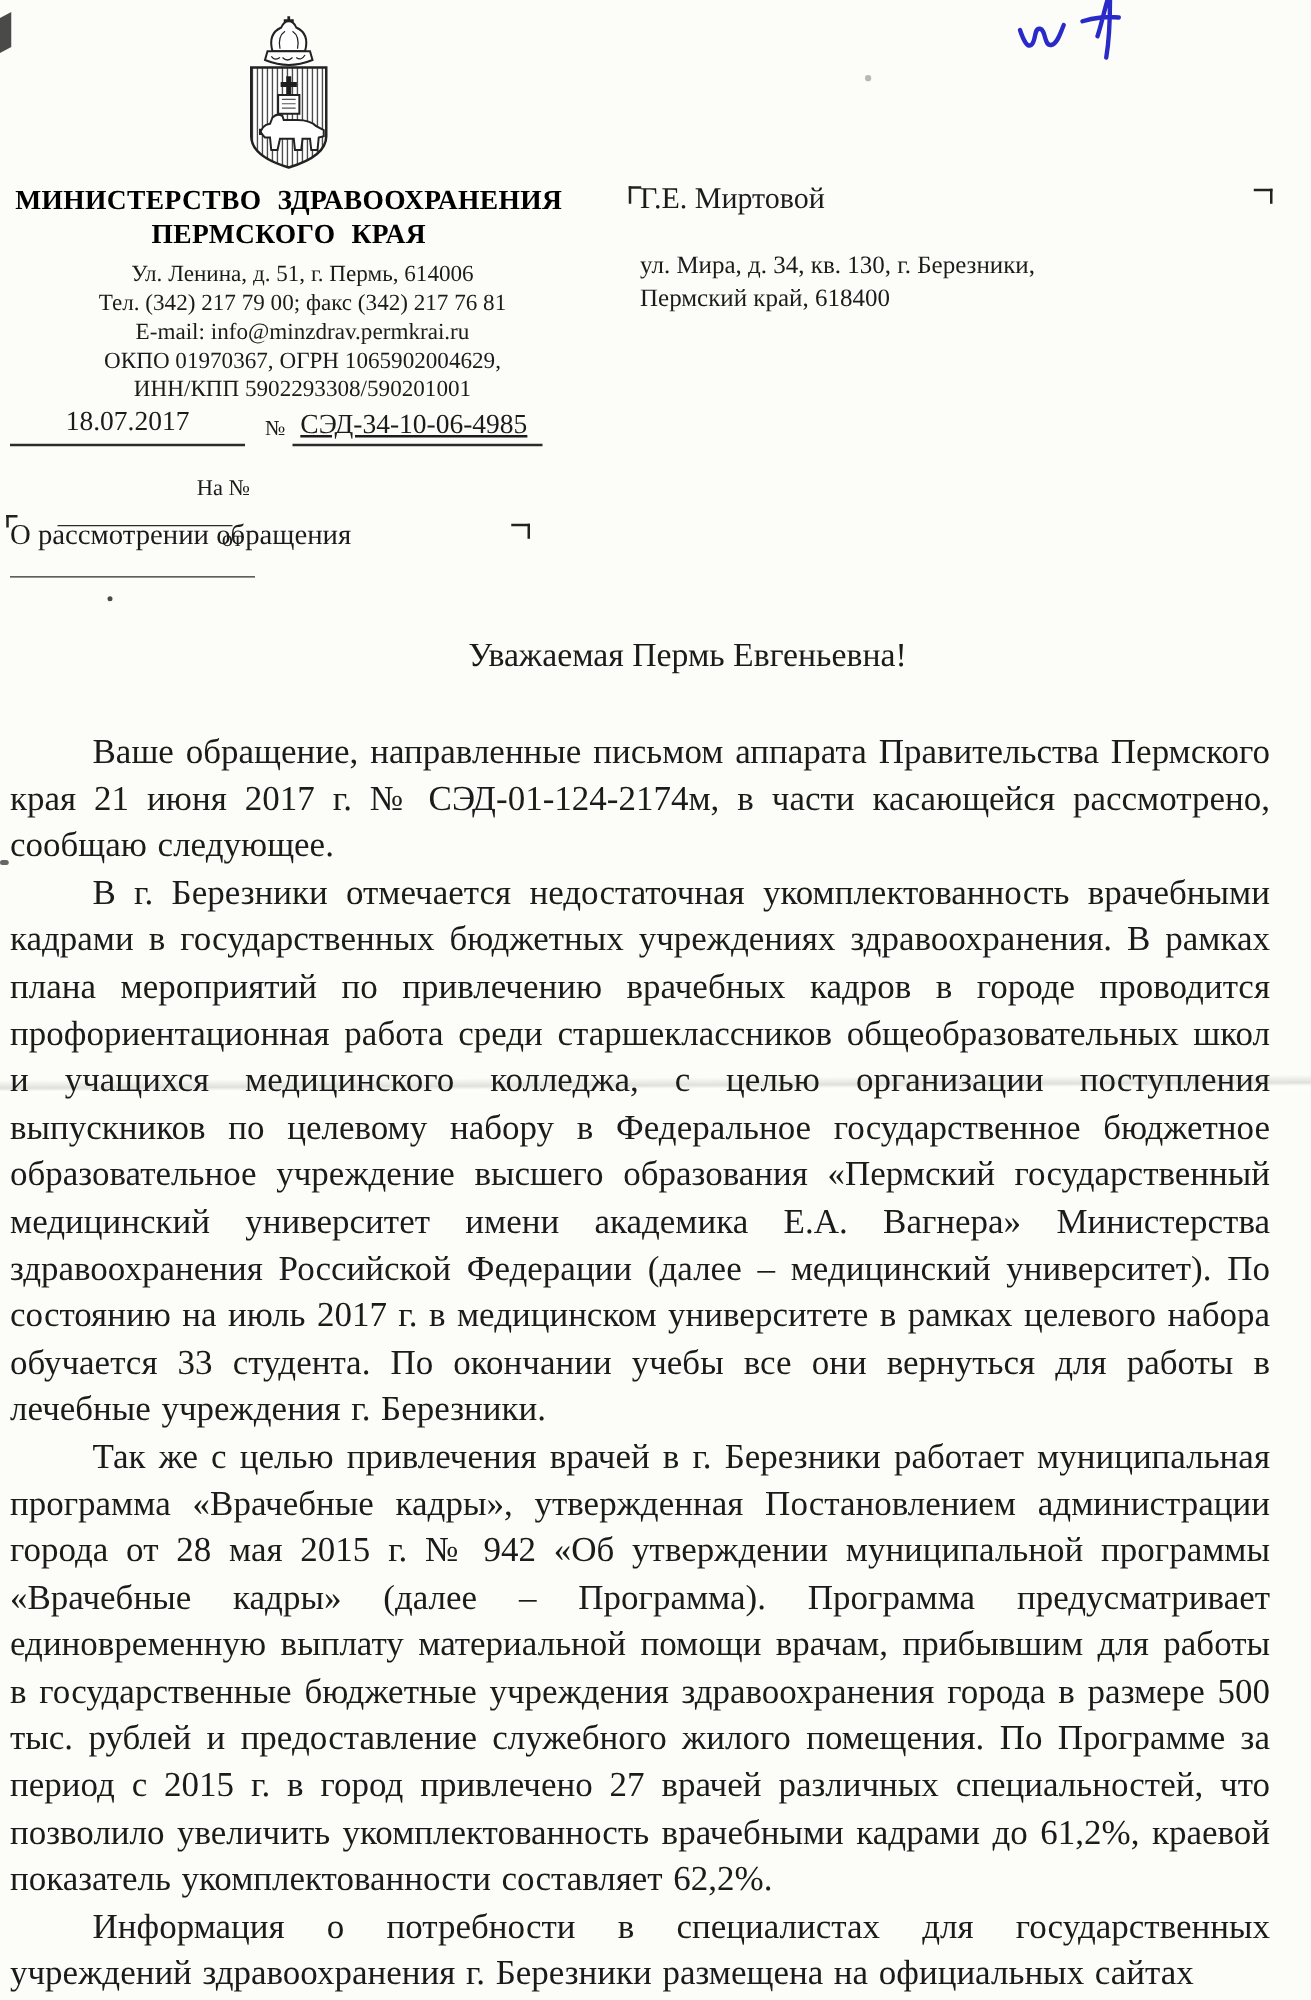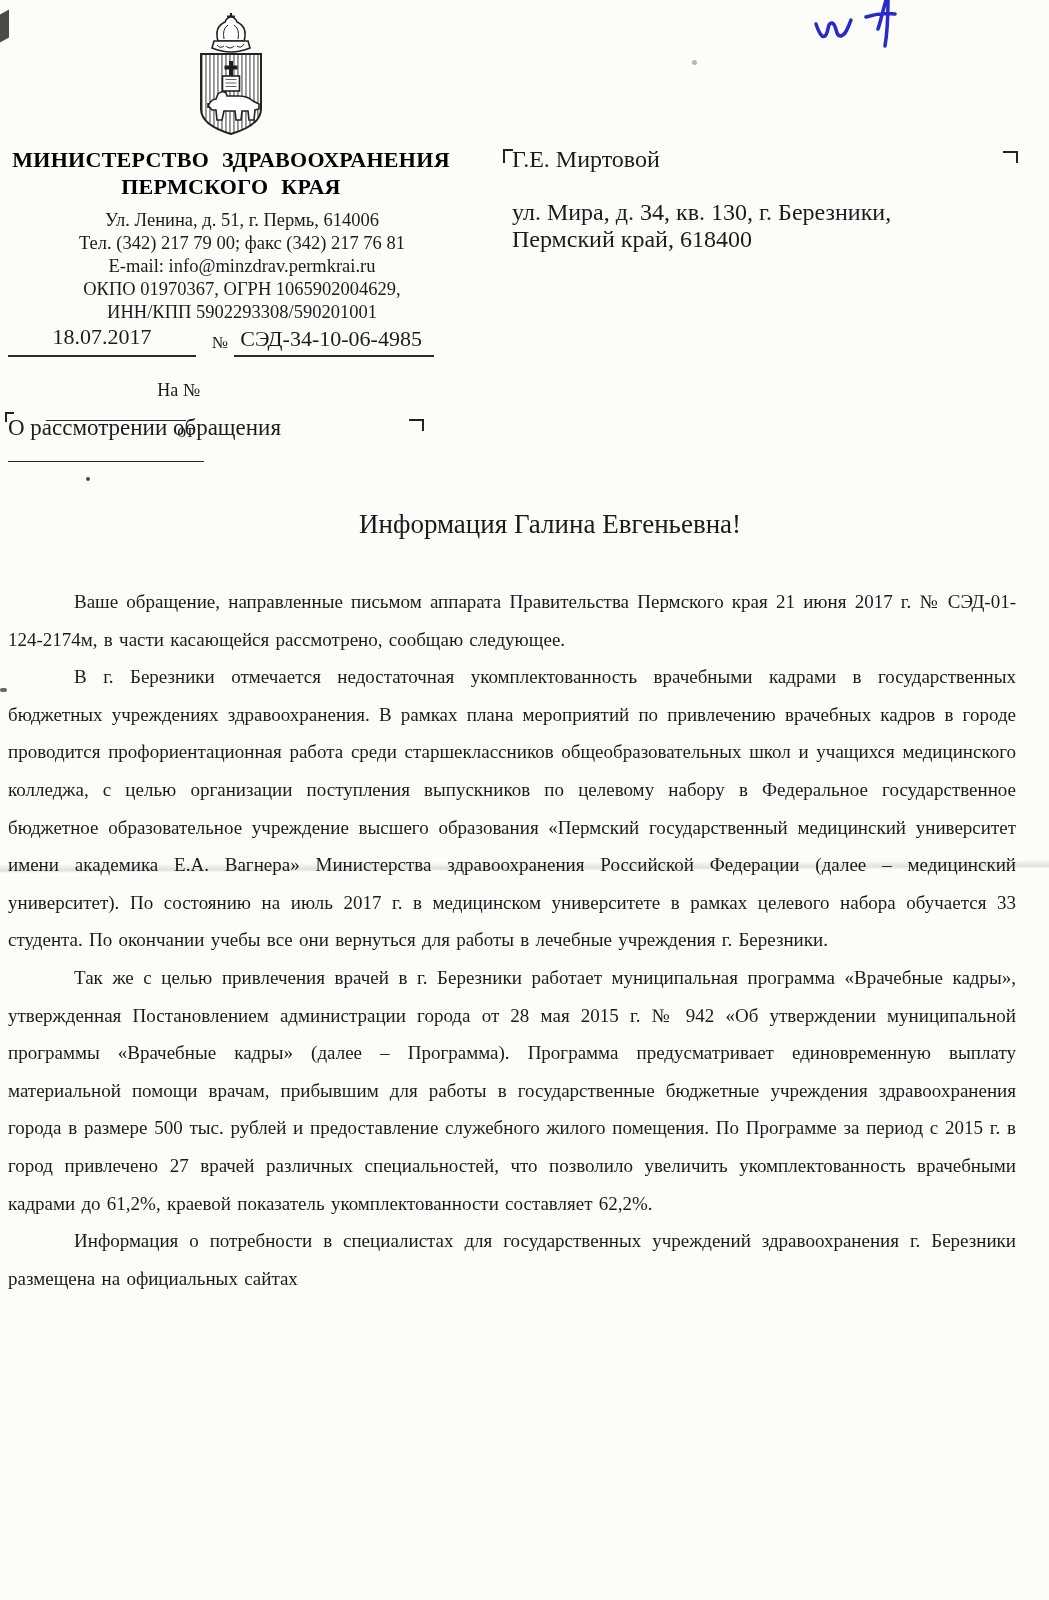--- a/index.html
+++ b/index.html
@@ -37,61 +37,61 @@
     align-items: flex-end;
     font-size: 22px;
   }
   .date-field {
     width: 188px;
     text-align: center;
     border-bottom: 2px solid #2b2b2b;
     padding-bottom: 5px;
   }
   .num-label { font-size: 17px; margin: 0 6px 4px 16px; }
-  .num-field { border-bottom: 2px solid #2b2b2b; padding: 0 12px 3px 6px; }
+  .num-field { border-bottom: 2px solid #2b2b2b; padding: 0 12px 3px 6px; text-decoration: underline; }
   .ref-row {
     position: absolute;
     left: 8px; top: 380px;
     display: flex;
     align-items: flex-end;
     font-size: 18px;
     flex-direction: column;
   }
   .ref-label { margin-right: 4px; }
   .ref-line { border-bottom: 1.5px solid #2b2b2b; height: 20px; display: inline-block; }
   .ref-line.a { width: 140px; margin-right: 18px; }
   .ref-line.b { width: 196px; }
   .ref-from { margin: 0 10px 0 0; text-align: right; }
   .subject {
     position: absolute;
     left: 8px; top: 415px;
     font-size: 23px;
     line-height: 26px;
   }
   .recipient-name { position: absolute; left: 512px; top: 146px; font-size: 24px; }
-  .recipient-address { position: absolute; left: 512px; top: 199px; font-size: 24px; line-height: 27px; }
+  .recipient-address { position: absolute; left: 512px; top: 199px; font-size: 20px; line-height: 27px; }
   .corner { position: absolute; width: 15px; height: 12px; }
   .corner.open { border-top: 2.5px solid #222; border-left: 2.5px solid #222; }
   .corner.close { border-top: 2.5px solid #222; border-right: 2.5px solid #222; }
   .corner.c-recipient-open { left: 503px; top: 149px; width: 10px; height: 14px; }
   .corner.c-recipient-close { left: 1003px; top: 151px; }
   .corner.c-subject-open { left: 5px; top: 412px; width: 9px; height: 10px; }
   .corner.c-subject-close { left: 409px; top: 419px; }
   .salutation {
     position: absolute;
     left: 90px; top: 509px;
     width: 920px;
     text-align: center;
     font-size: 27px;
   }
   .body-text {
     position: absolute;
     left: 8px; top: 583px;
     width: 1008px;
-    font-size: 19px;
+    font-size: 28px;
     line-height: 37.6px;
     text-align: justify;
     word-spacing: 1.5px;
   }
   .body-text p { margin: 0; text-indent: 66px; }
   .handwriting { position: absolute; left: 800px; top: 0; }
   .crease {
     position: absolute;
     left: 0; top: 862px;
     width: 100%; height: 14px;
@@ -187,21 +187,21 @@
   <div class="corner close c-recipient-close"></div>
   <div class="corner open c-subject-open"></div>
   <div class="corner close c-subject-close"></div>
 
   <div class="recipient-name">Г.Е. Миртовой</div>
   <div class="recipient-address">
     <div>ул. Мира, д. 34, кв. 130, г. Березники,</div>
     <div>Пермский край, 618400</div>
   </div>
 
-  <div class="salutation">Информация Галина Евгеньевна!</div>
+  <div class="salutation">Уважаемая Пермь Евгеньевна!</div>
 
   <div class="body-text">
     <p>Ваше обращение, направленные письмом аппарата Правительства Пермского края 21 июня 2017 г. № СЭД-01-124-2174м, в части касающейся рассмотрено, сообщаю следующее.</p>
     <p>В г. Березники отмечается недостаточная укомплектованность врачебными кадрами в государственных бюджетных учреждениях здравоохранения. В рамках плана мероприятий по привлечению врачебных кадров в городе проводится профориентационная работа среди старшеклассников общеобразовательных школ и учащихся медицинского колледжа, с целью организации поступления выпускников по целевому набору в Федеральное государственное бюджетное образовательное учреждение высшего образования «Пермский государственный медицинский университет имени академика Е.А. Вагнера» Министерства здравоохранения Российской Федерации (далее – медицинский университет). По состоянию на июль 2017 г. в медицинском университете в рамках целевого набора обучается 33 студента. По окончании учебы все они вернуться для работы в лечебные учреждения г. Березники.</p>
     <p>Так же с целью привлечения врачей в г. Березники работает муниципальная программа «Врачебные кадры», утвержденная Постановлением администрации города от 28 мая 2015 г. № 942 «Об утверждении муниципальной программы «Врачебные кадры» (далее – Программа). Программа предусматривает единовременную выплату материальной помощи врачам, прибывшим для работы в государственные бюджетные учреждения здравоохранения города в размере 500 тыс. рублей и предоставление служебного жилого помещения. По Программе за период с 2015 г. в город привлечено 27 врачей различных специальностей, что позволило увеличить укомплектованность врачебными кадрами до 61,2%, краевой показатель укомплектованности составляет 62,2%.</p>
     <p>Информация о потребности в специалистах для государственных учреждений здравоохранения г. Березники размещена на официальных сайтах</p>
   </div>
 
 </div>
 

